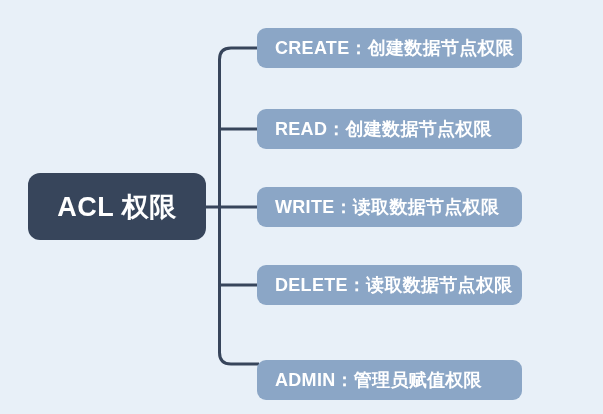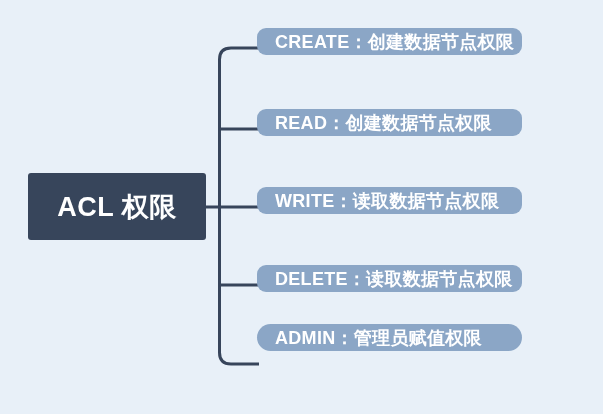--- a/index.html
+++ b/index.html
@@ -31,45 +31,45 @@
   .node {
     position: absolute;
     color: var(--branch-text);
     white-space: nowrap;
   }
   .root-node {
     left: 28px; top: 173px;
     width: 178px; height: 67px;
     background: var(--root-fill);
     color: var(--root-text);
-    border-radius: 3px;
+    border-radius: 12px;
     display: flex;
     align-items: center;
     justify-content: center;
     font-size: 27px;
     font-weight: 700;
     letter-spacing: 0.5px;
   }
   .branch-node {
     left: 257px;
-    width: 265px; height: 27px;
+    width: 265px; height: 40px;
     background: var(--branch-fill);
     border-radius: 9px;
     display: flex;
     align-items: center;
     padding-left: 18px;
     font-size: 18px;
     font-weight: 700;
     letter-spacing: 0.3px;
   }
   .b0 { top: 28px; }
   .b1 { top: 109px; }
   .b2 { top: 187px; }
   .b3 { top: 265px; }
-  .b4 { top: 324px; border-radius: 14px; }
+  .b4 { top: 360px; }
 </style>
 </head>
 <body>
 
 <div class="canvas">
 
   <svg class="connectors" viewBox="0 0 603 414" xmlns="http://www.w3.org/2000/svg" fill="none" stroke="#37455b" stroke-width="3" stroke-linecap="butt" stroke-linejoin="round">
 
     <path d="M 259 48 L 231 48 Q 219.5 48 219.5 59.5 L 219.5 352.5 Q 219.5 364 231 364 L 259 364" stroke="#37455b"></path>
 

